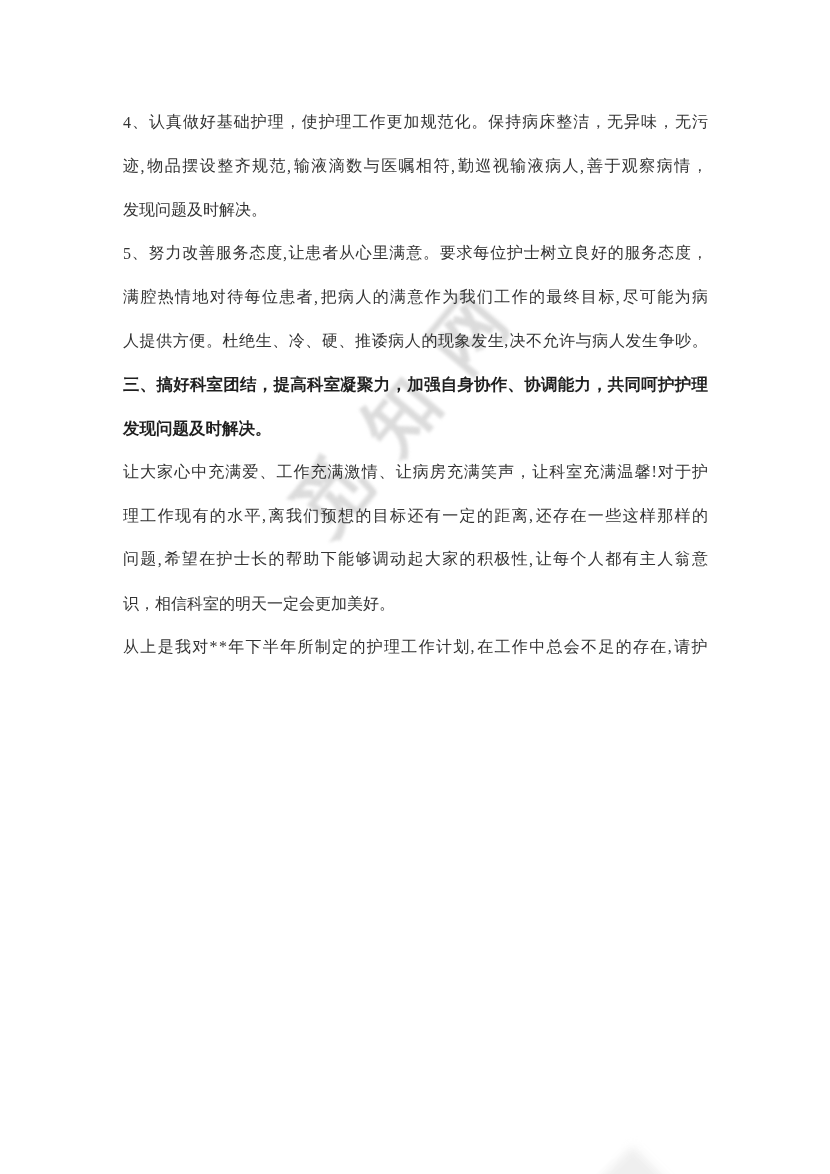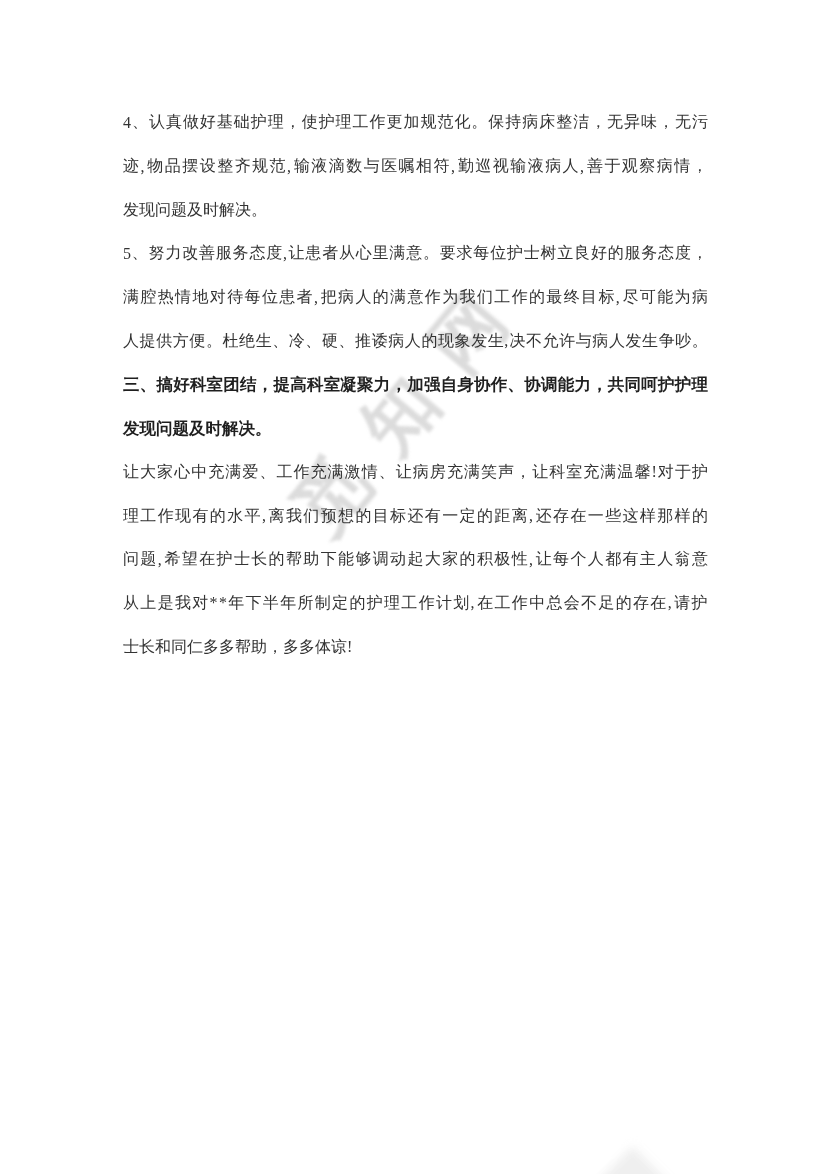--- a/index.html
+++ b/index.html
@@ -432,20 +432,21 @@
           <span>每</span>
           <span>个</span>
           <span>人</span>
           <span>都</span>
           <span>有</span>
           <span>主</span>
           <span>人</span>
           <span>翁</span>
           <span>意</span>
         </div>
+        <div class="line">识，相信科室的明天一定会更加美好。</div>
       </div>
       <div class="para body">
         <div class="line just">
           <span>从</span>
           <span>上</span>
           <span>是</span>
           <span>我</span>
           <span>对</span>
           <span>*</span>
           <span>*</span>
@@ -474,16 +475,15 @@
           <span>不</span>
           <span>足</span>
           <span>的</span>
           <span>存</span>
           <span>在</span>
           <span>,</span>
           <span> </span>
           <span>请</span>
           <span>护</span>
         </div>
-        <div class="line">士长和同仁多多帮助，多多体谅!</div>
       </div>
     </div>
 </div>
 
 </body></html>

